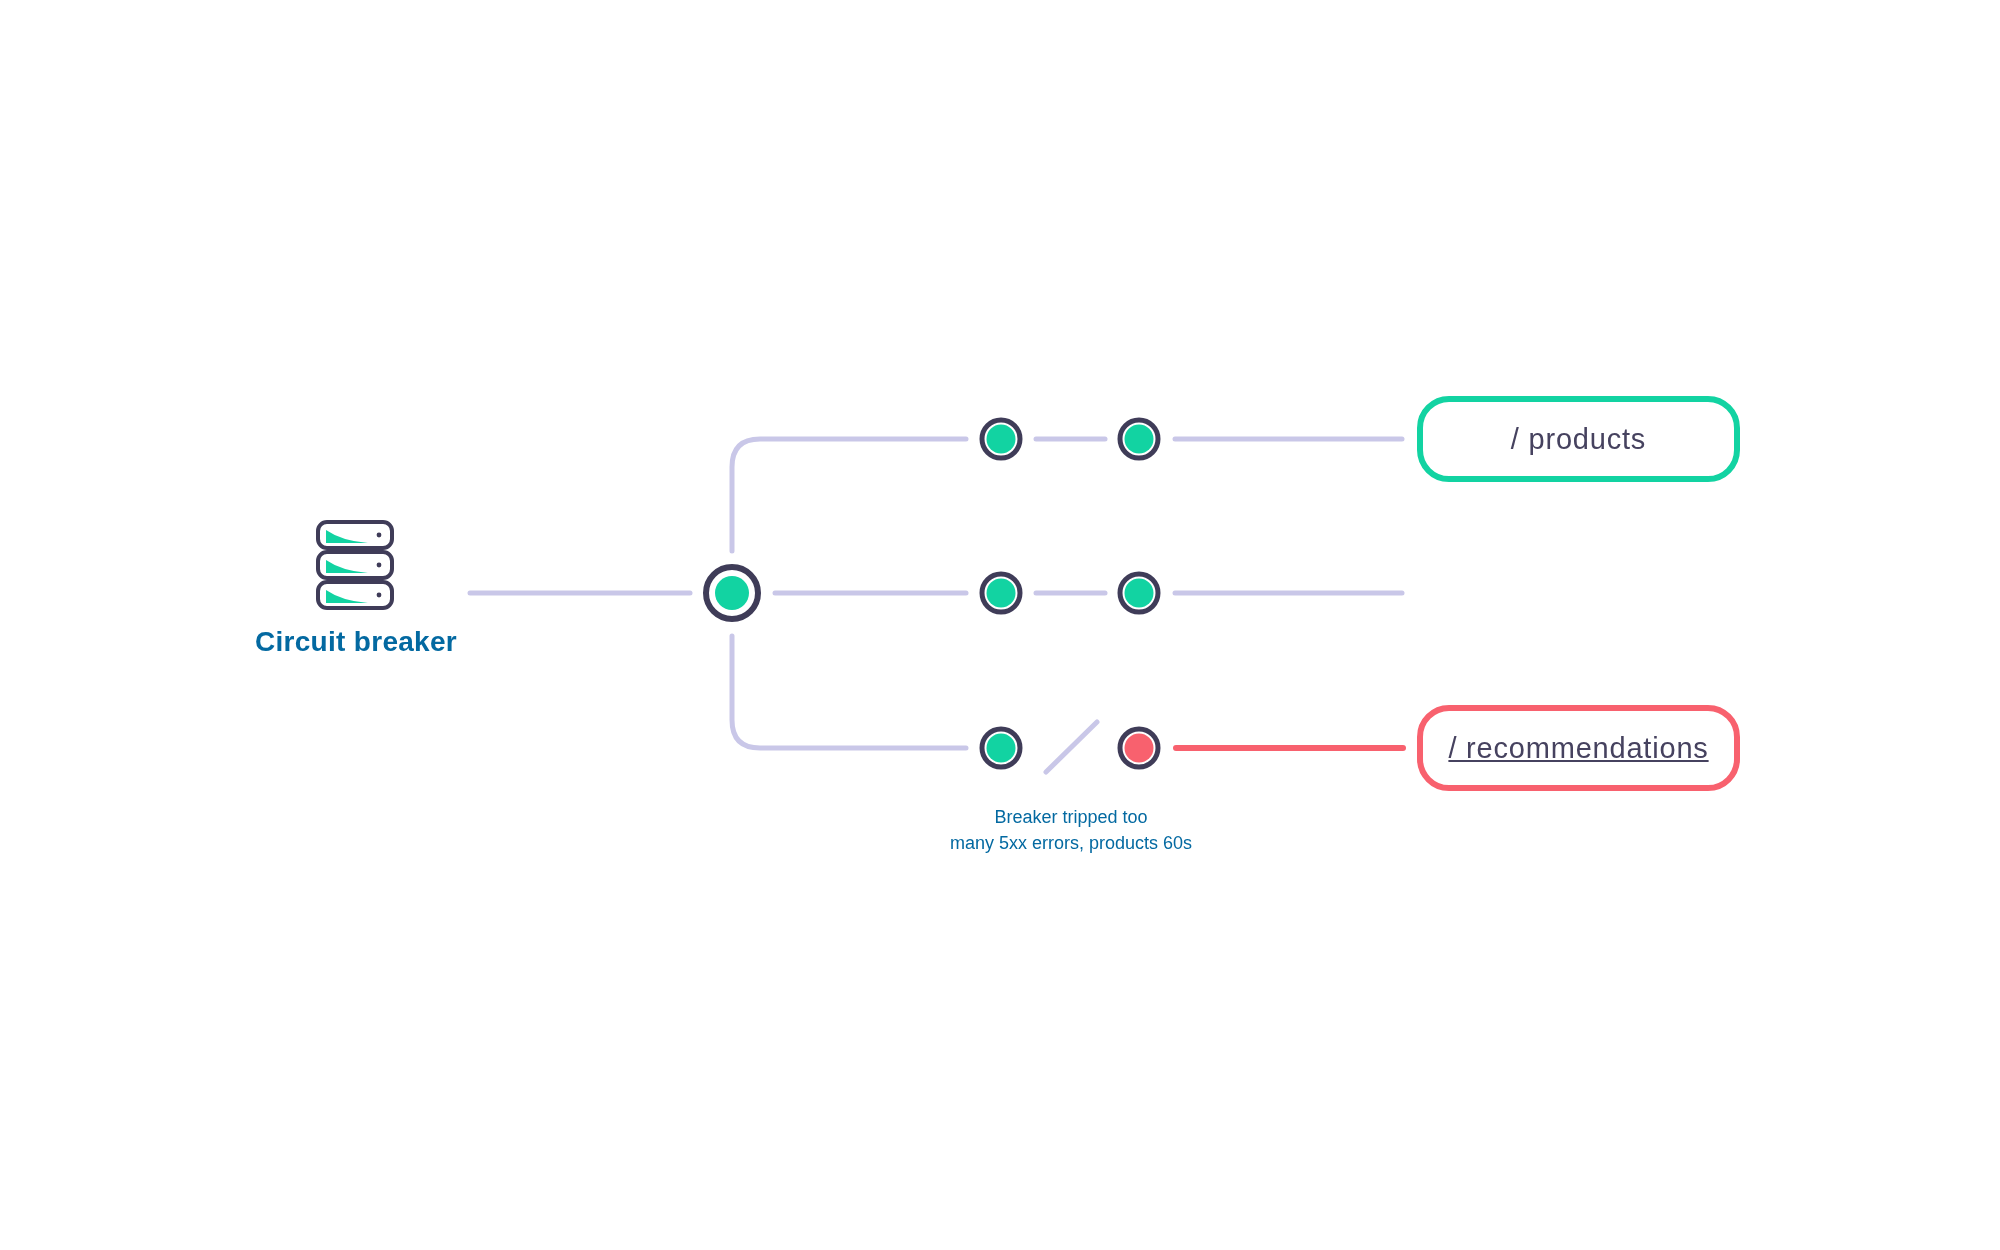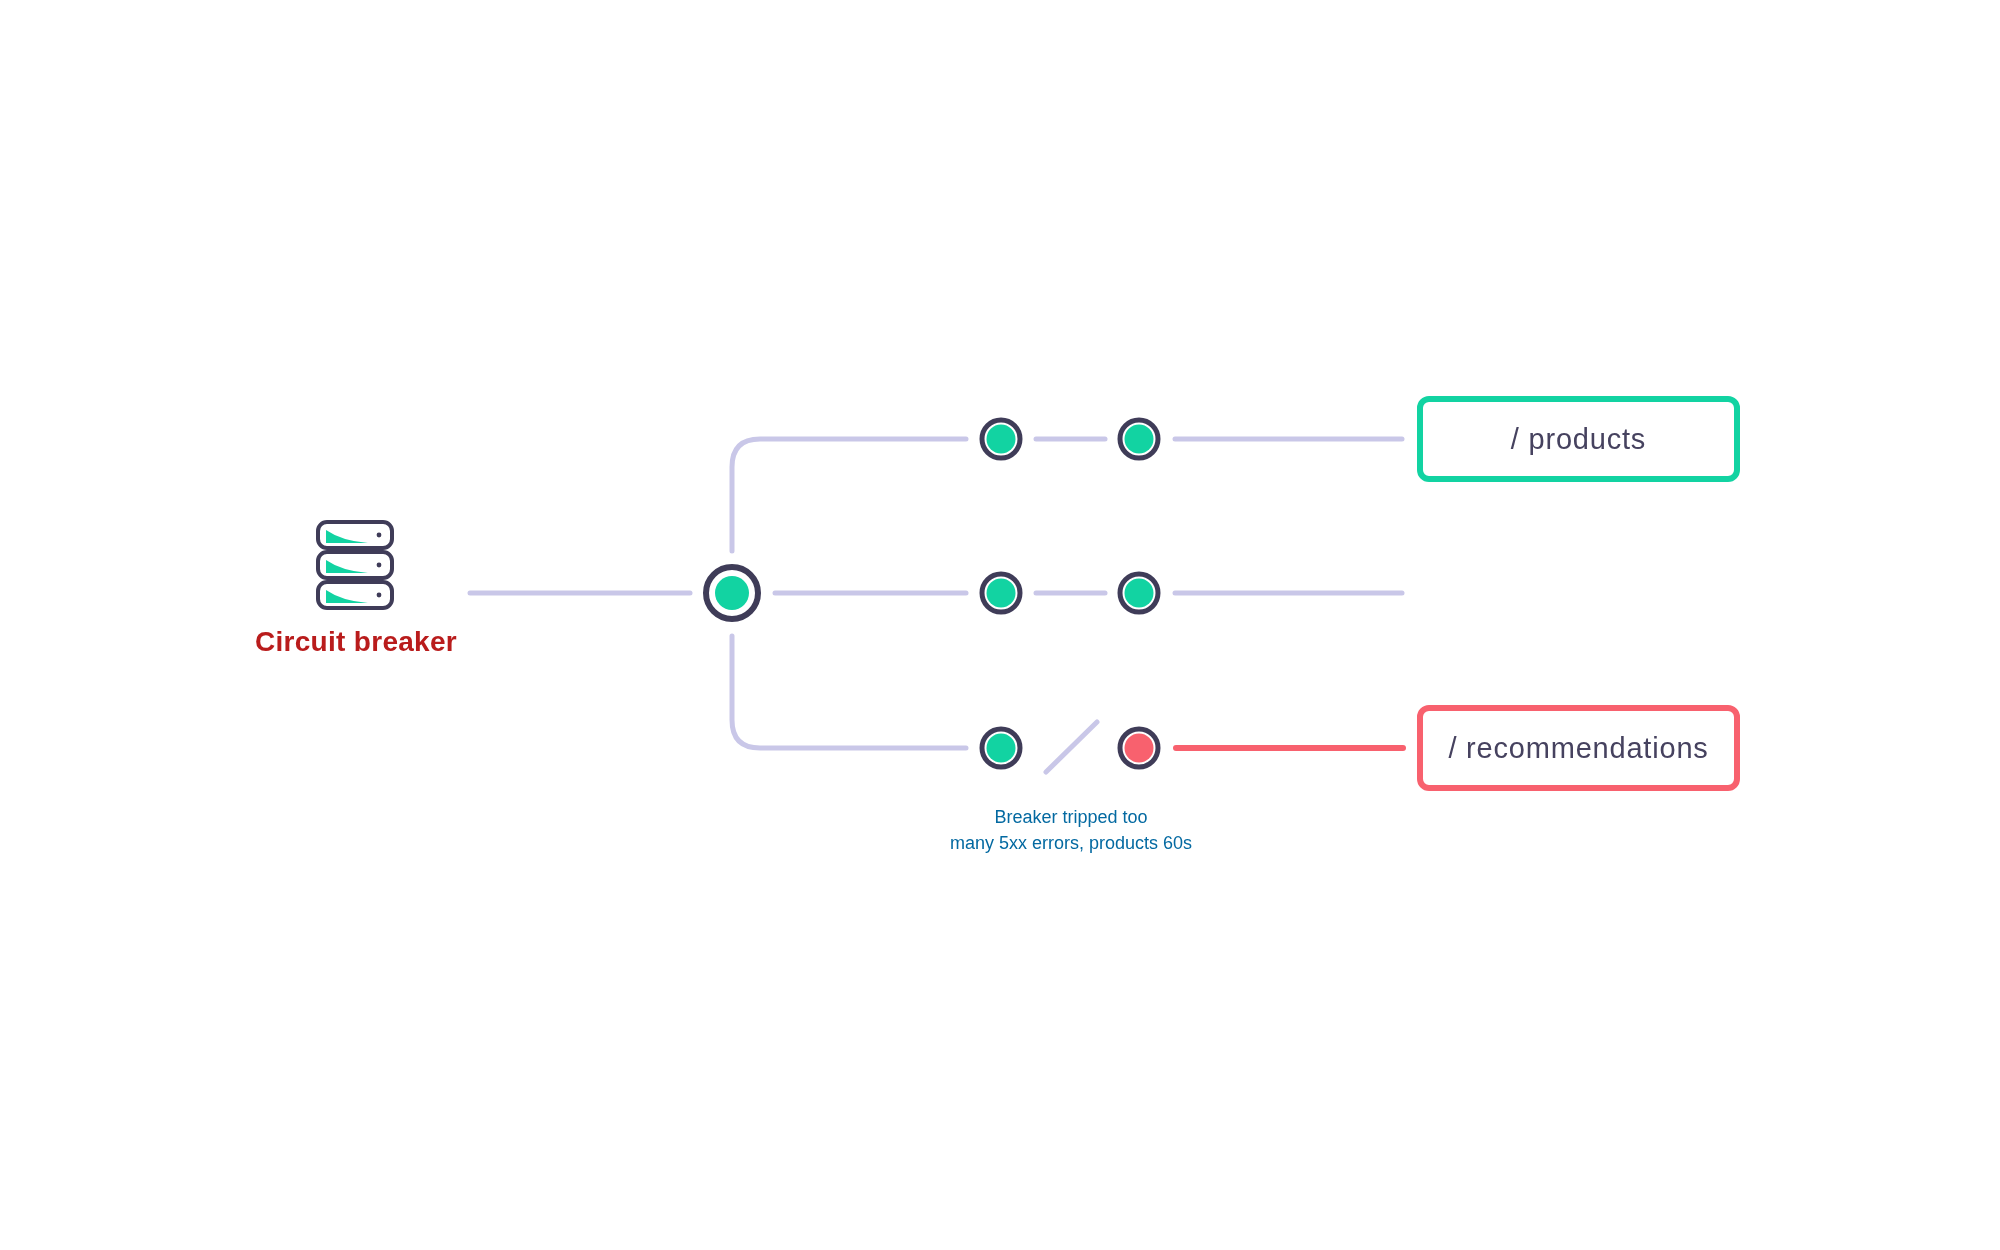--- a/index.html
+++ b/index.html
@@ -43,42 +43,42 @@
   .node-fill-tripped { fill: #f8616e; }
 
   .source-label {
     position: absolute;
     left: 206px;
     top: 626px;
     width: 300px;
     text-align: center;
     font-size: 28px;
     font-weight: bold;
-    color: #b91c1c;
+    color: #0369a1;
     letter-spacing: 0.3px;
   }
   .endpoint-box {
     position: absolute;
     left: 1417px;
     width: 323px;
     height: 86px;
     box-sizing: border-box;
     background: #ffffff;
     border: 6px solid #12d3a2;
-    border-radius: 12px;
+    border-radius: 32px;
     display: flex;
     align-items: center;
     justify-content: center;
     font-size: 29px;
     color: #46425f;
     letter-spacing: 0.8px;
   }
   .endpoint-products { top: 396px; }
   .endpoint-orders { top: 550px; }
-  .endpoint-recommendations { top: 705px; border-color: #f8616e; }
+  .endpoint-recommendations { top: 705px; border-color: #f8616e; text-decoration: underline; }
 
   .breaker-note {
     position: absolute;
     left: 895px;
     top: 804px;
     width: 352px;
     text-align: center;
     font-size: 18px;
     line-height: 26px;
     color: #0369a1;

